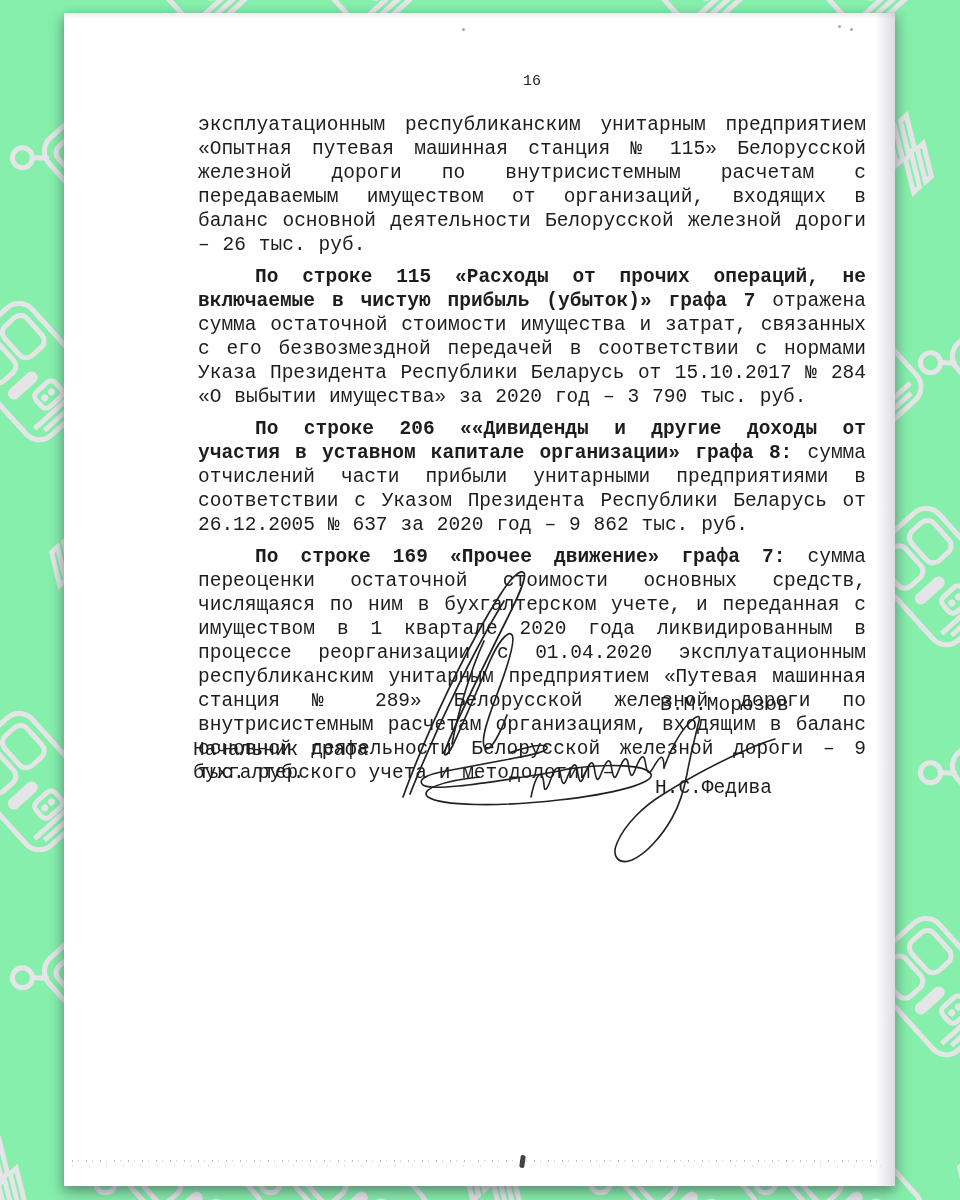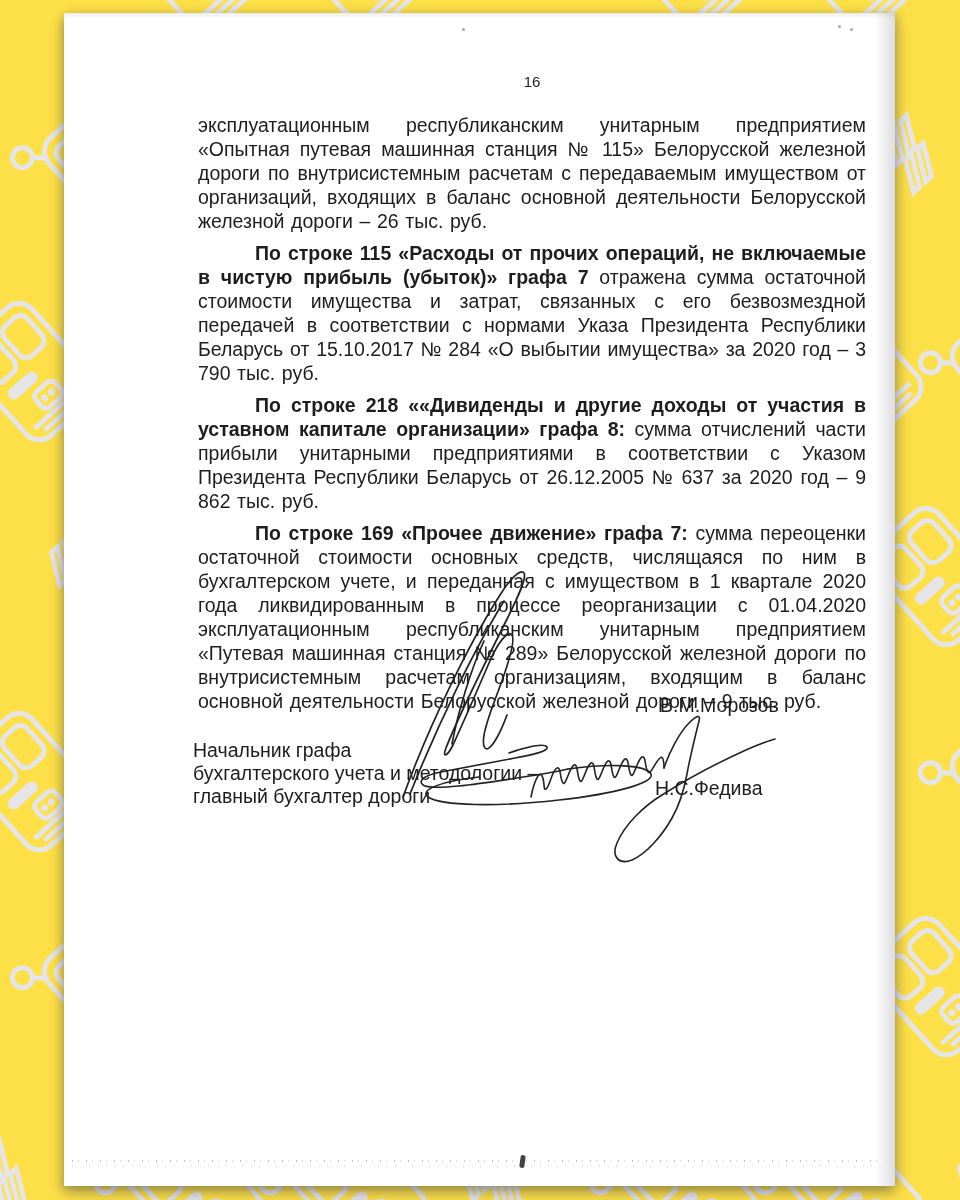--- a/index.html
+++ b/index.html
@@ -1,20 +1,20 @@
 <!DOCTYPE html>
 <html lang="ru"><head>
 <meta charset="utf-8">
 <style>
   html,body{margin:0;padding:0;}
   body{background:#ffffff;}
   .stage{
     position:relative;width:960px;height:1200px;overflow:hidden;
-    background:#fde047;
-    font-family:Liberation Sans, sans-serif;
+    background:#86efac;
+    font-family:Liberation Mono, monospace;
   }
   .wm{position:absolute;left:0;top:0;width:960px;height:1200px;}
   .page{
     position:absolute;left:64px;top:13px;width:831px;height:1173px;
     background:#ffffff;
     box-shadow:0 7px 14px rgba(55,55,70,.35), -3px 4px 8px rgba(55,55,70,.16), 4px 0 9px rgba(55,55,70,.14);
   }
   .edge-right{position:absolute;top:0;right:0;width:20px;height:100%;
     background:linear-gradient(to right, rgba(140,140,152,0), rgba(140,140,152,.30));}
   .edge-top{position:absolute;top:0;left:0;width:100%;height:6px;
@@ -132,30 +132,29 @@
 
   <div class="page">
     <div class="edge-top"></div>
     <div class="edge-right"></div>
 
     <div class="page-number">16</div>
 
     <div class="body-text">
       <p class="para"><span class="lead"></span><span>эксплуатационным республиканским унитарным предприятием «Опытная путевая машинная станция № 115» Белорусской железной дороги по внутрисистемным расчетам с передаваемым имуществом от организаций, входящих в баланс основной деятельности Белорусской железной дороги – 26 тыс. руб.</span></p>
       <p class="para indent"><span class="lead">По строке 115 «Расходы от прочих операций, не включаемые в чистую прибыль (убыток)» графа 7</span><span> отражена сумма остаточной стоимости имущества и затрат, связанных с его безвозмездной передачей в соответствии с нормами Указа Президента Республики Беларусь от 15.10.2017 № 284 «О выбытии имущества» за 2020 год – 3 790 тыс. руб.</span></p>
-      <p class="para indent"><span class="lead">По строке 218 ««Дивиденды и другие доходы от участия в уставном капитале организации» графа 8:</span><span> сумма отчислений части прибыли унитарными предприятиями в соответствии с Указом Президента Республики Беларусь от 26.12.2005 № 637 за 2020 год – 9 862 тыс. руб.</span></p>
+      <p class="para indent"><span class="lead">По строке 206 ««Дивиденды и другие доходы от участия в уставном капитале организации» графа 8:</span><span> сумма отчислений части прибыли унитарными предприятиями в соответствии с Указом Президента Республики Беларусь от 26.12.2005 № 637 за 2020 год – 9 862 тыс. руб.</span></p>
       <p class="para indent"><span class="lead">По строке 169 «Прочее движение» графа 7:</span><span> сумма переоценки остаточной стоимости основных средств, числящаяся по ним в бухгалтерском учете, и переданная с имуществом в 1 квартале 2020 года ликвидированным в процессе реорганизации с 01.04.2020 эксплуатационным республиканским унитарным предприятием «Путевая машинная станция № 289» Белорусской железной дороги по внутрисистемным расчетам организациям, входящим в баланс основной деятельности Белорусской железной дороги – 9 тыс. руб.</span></p>
     </div>
 
     <div class="sig" id="sig1-name">В.М.Морозов</div>
 
     <div class="sig" id="sig2-title">
       <div>Начальник графа</div>
       <div>бухгалтерского учета и методологии –</div>
-      <div>главный бухгалтер дороги</div>
     </div>
     <div class="sig" id="sig2-name">Н.С.Федива</div>
 
     <div class="speckles"></div>
     <div class="speckles row2"></div>
     <div class="blob"></div>
     <div class="dot d1"></div>
     <div class="dot d2"></div>
     <div class="dot d3"></div>
   </div>

